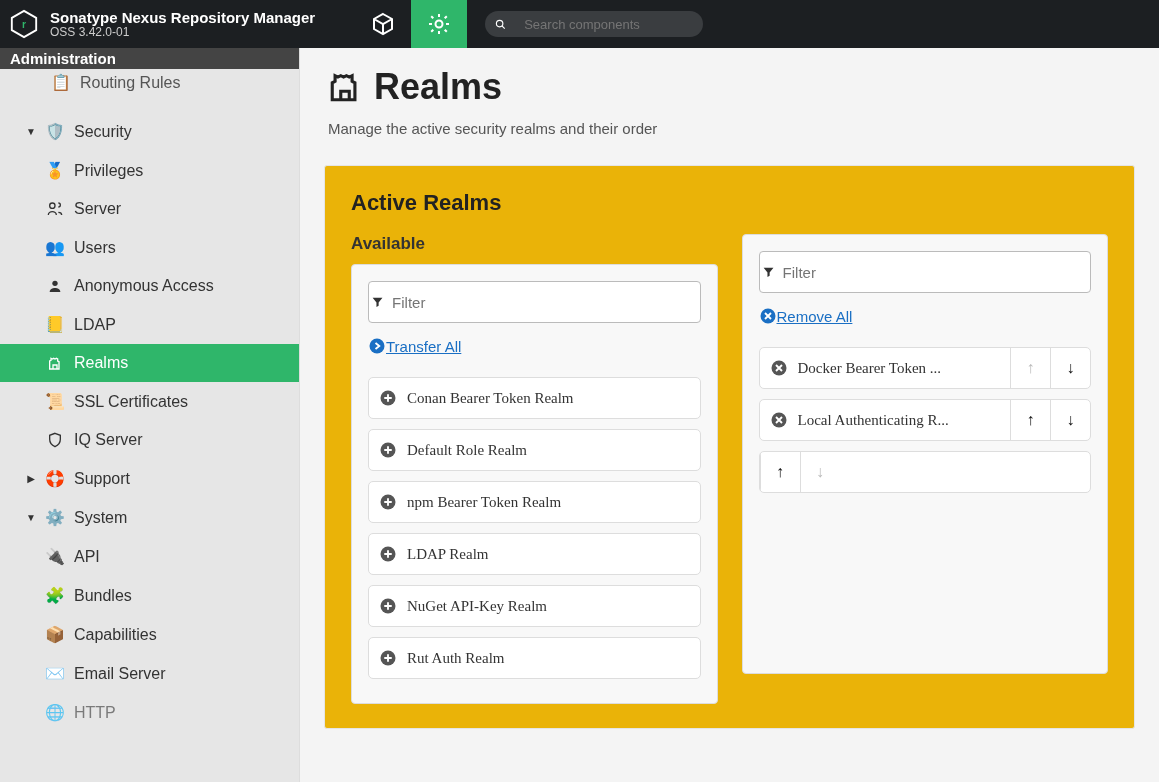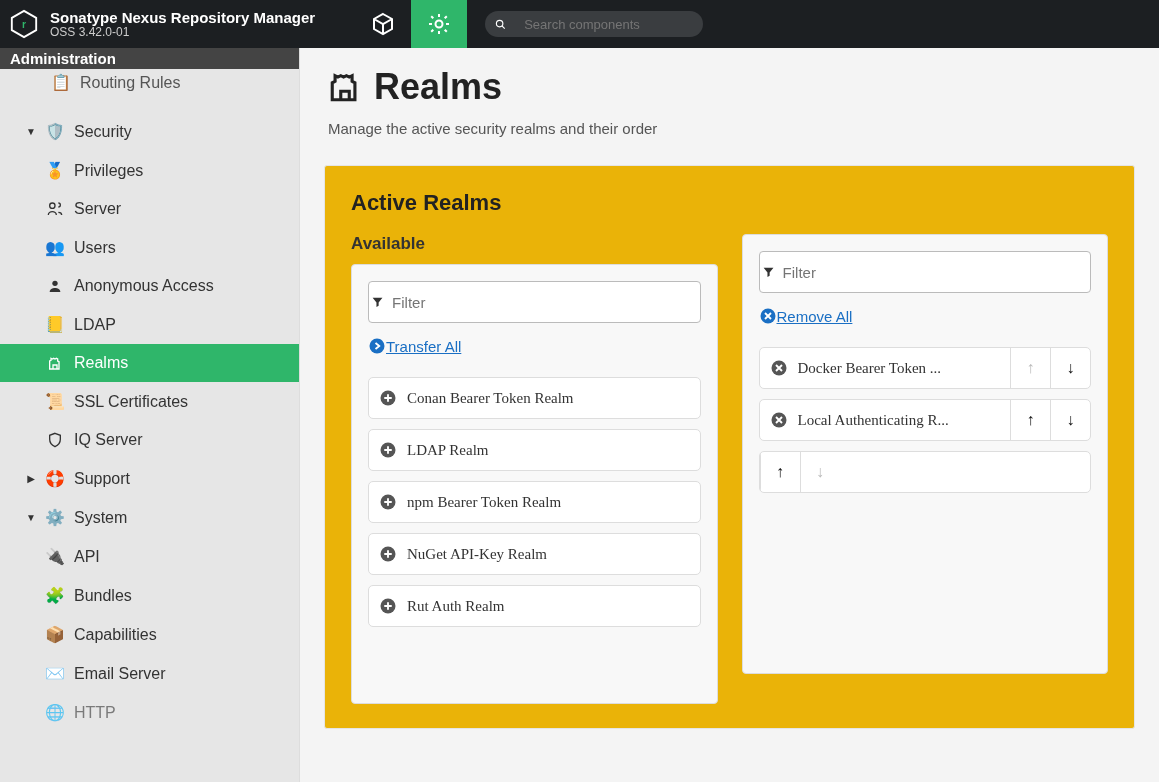--- a/index.html
+++ b/index.html
@@ -289,30 +289,39 @@
                     </svg>
                     <span class="txt">Conan Bearer Token Realm</span>
                   </div>
                 </div>
                 <div class="list-row">
                   <div class="rlabel">
                     <svg class="plus-circle" viewBox="0 0 24 24">
                       <circle cx="12" cy="12" r="10" fill="#555"></circle>
                       <path d="M12 7v10M7 12h10" stroke="#fff" stroke-width="2.5"></path>
                     </svg>
+                    <span class="txt">Default Role Realm</span>
+                  </div>
+                </div>
+                <div class="list-row">
+                  <div class="rlabel">
+                    <svg class="plus-circle" viewBox="0 0 24 24">
+                      <circle cx="12" cy="12" r="10" fill="#555"></circle>
+                      <path d="M12 7v10M7 12h10" stroke="#fff" stroke-width="2.5"></path>
+                    </svg>
+                    <span class="txt">npm Bearer Token Realm</span>
+                  </div>
+                </div>
+                <div class="list-row">
+                  <div class="rlabel">
+                    <svg class="plus-circle" viewBox="0 0 24 24">
+                      <circle cx="12" cy="12" r="10" fill="#555"></circle>
+                      <path d="M12 7v10M7 12h10" stroke="#fff" stroke-width="2.5"></path>
+                    </svg>
                     <span class="txt">LDAP Realm</span>
-                  </div>
-                </div>
-                <div class="list-row">
-                  <div class="rlabel">
-                    <svg class="plus-circle" viewBox="0 0 24 24">
-                      <circle cx="12" cy="12" r="10" fill="#555"></circle>
-                      <path d="M12 7v10M7 12h10" stroke="#fff" stroke-width="2.5"></path>
-                    </svg>
-                    <span class="txt">npm Bearer Token Realm</span>
                   </div>
                 </div>
                 <div class="list-row">
                   <div class="rlabel">
                     <svg class="plus-circle" viewBox="0 0 24 24">
                       <circle cx="12" cy="12" r="10" fill="#555"></circle>
                       <path d="M12 7v10M7 12h10" stroke="#fff" stroke-width="2.5"></path>
                     </svg>
                     <span class="txt">NuGet API-Key Realm</span>
                   </div>

